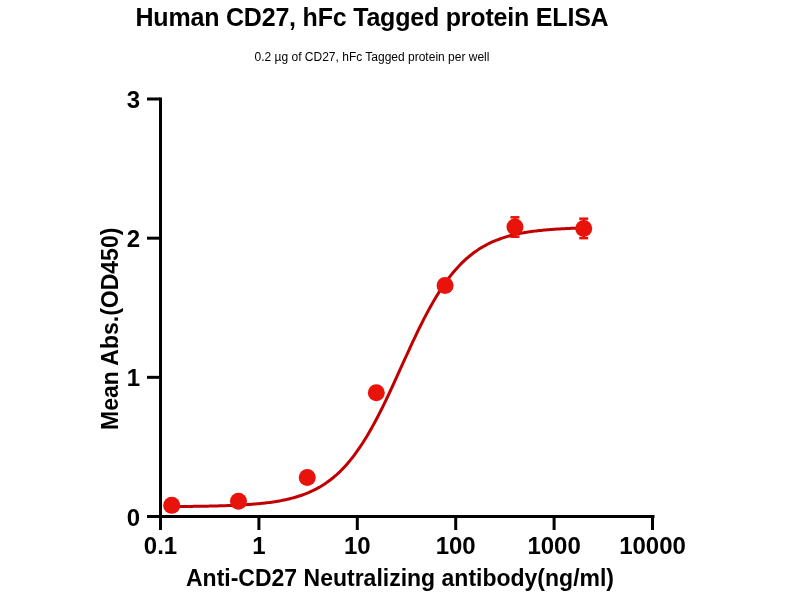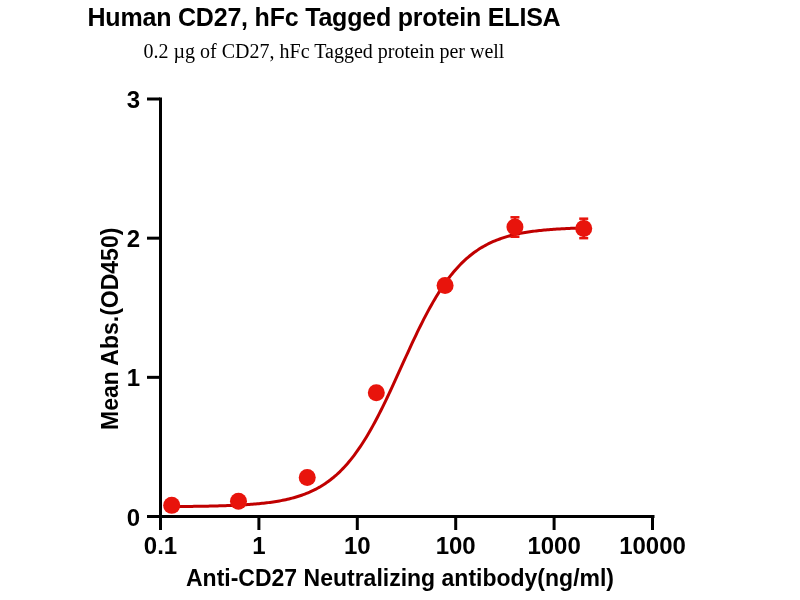--- a/index.html
+++ b/index.html
@@ -19,36 +19,37 @@
     width: 800px;
     height: 600px;
     background: #ffffff;
   }
   .title-block {
     position: absolute;
     top: 0;
     left: 0;
     width: 648px;
     text-align: center;
+    padding-left: 48px;
   }
   .chart-title {
     font-family: "Liberation Sans", sans-serif;
     font-size: 25px;
     font-weight: bold;
     letter-spacing: -0.2px;
     margin-top: 2px;
     line-height: 30px;
     color: #000000;
   }
   .chart-subtitle {
-    font-family: Liberation Serif, serif;
-    font-size: 20px;
+    font-family: Liberation Sans, sans-serif;
+    font-size: 12px;
     font-weight: normal;
     line-height: 26px;
-    margin-top: 6px;
+    margin-top: 12px;
     color: #000000;
   }
   svg.plot {
     position: absolute;
     left: 0;
     top: 0;
     width: 800px;
     height: 600px;
   }
   .axis-line {

